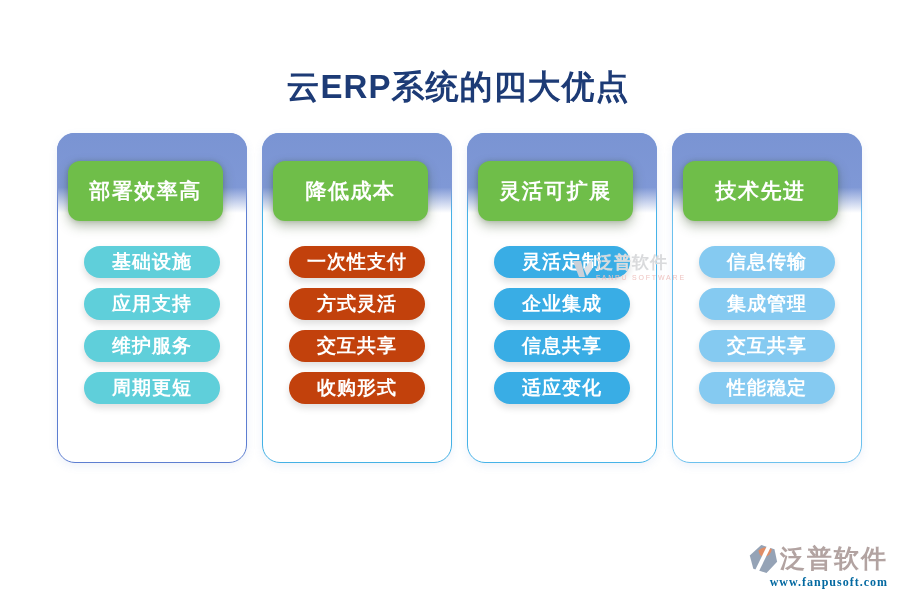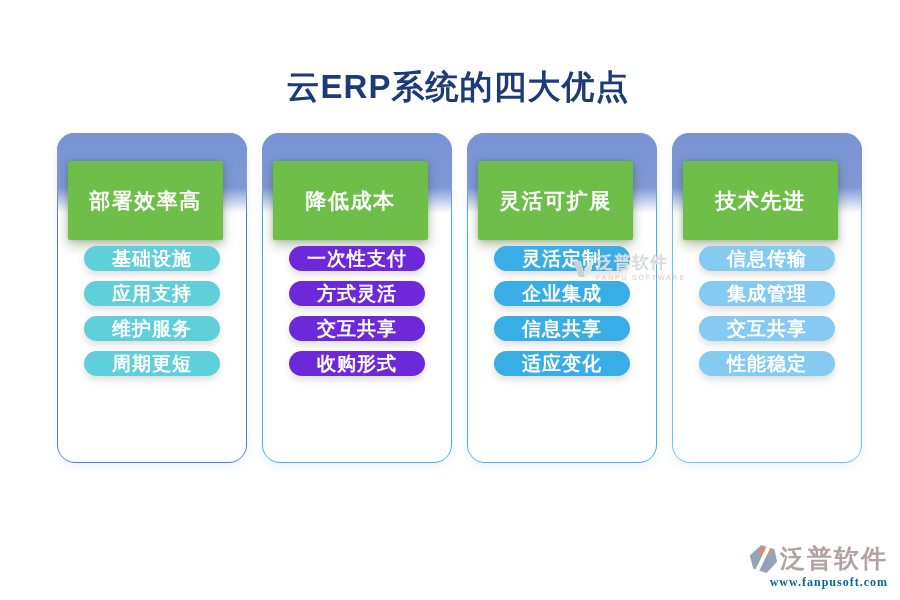--- a/index.html
+++ b/index.html
@@ -21,40 +21,40 @@
     position:relative;width:190px;height:330px;box-sizing:border-box;
     background:#ffffff;border:1.5px solid #5d7ed1;border-radius:18px;
     box-shadow:0 3px 8px rgba(110,140,205,0.12);
   }
   .band{
     position:absolute;top:-1px;left:-1px;right:-1px;height:80px;
     border-radius:17px 17px 0 0;
     background:linear-gradient(180deg,#7a94d3 0%,#7f98d6 68%,rgba(128,153,215,0) 100%);
   }
   .header-box{
-    position:absolute;top:27px;left:10px;right:23px;height:79px;
-    background:#6fbe49;border-radius:2px;
+    position:absolute;top:27px;left:10px;right:23px;height:60px;
+    background:#6fbe49;border-radius:12px;
     display:flex;align-items:center;justify-content:center;
     color:#ffffff;font-size:21px;font-weight:bold;letter-spacing:1.5px;
     box-shadow:0 5px 12px rgba(45,75,30,0.35), 0 0 4px rgba(45,75,30,0.18);
   }
   .pills{
     position:absolute;top:112px;left:0;right:0;
     display:flex;flex-direction:column;align-items:center;gap:10px;
   }
   .pill{
-    width:136px;height:25px;border-radius:21px;box-sizing:border-box;
+    width:136px;height:32px;border-radius:21px;box-sizing:border-box;
     display:flex;align-items:center;justify-content:center;
     color:#ffffff;font-size:19px;font-weight:bold;letter-spacing:1px;
     box-shadow:0 4px 7px rgba(0,0,0,0.13);
   }
   .card.c1{border-color:#5d7ed1;}
   .card.c1 .pill{background:#5fcfda;}
   .card.c2{border-color:#44b1e5;}
-  .card.c2 .pill{background:#6d28d9;}
+  .card.c2 .pill{background:#c2410c;}
   .card.c3{border-color:#46b3e8;text-align:right;}
   .card.c3 .pill{background:#39ade5;}
   .card.c4{border-color:#6cc1ee;}
   .card.c4 .pill{background:#85caf1;}
 
   
   .wm-center{
     position:absolute;left:571px;top:253px;z-index:5;
     display:flex;align-items:flex-start;gap:3px;pointer-events:none;
   }

